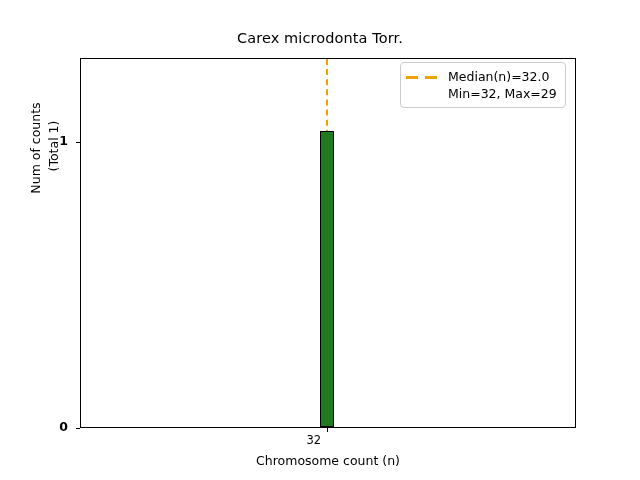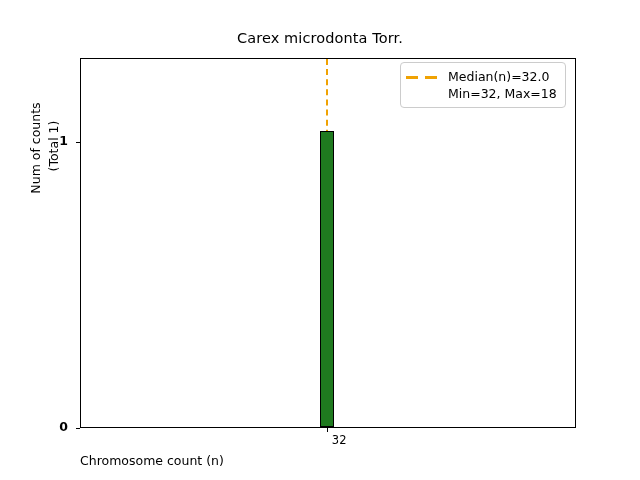--- a/index.html
+++ b/index.html
@@ -76,32 +76,32 @@
   .xtick-mark {
     position: absolute;
     top: 428px;
     width: 0;
     height: 4px;
     border-left: 1.1px solid #000000;
   }
   .xtick-label {
     position: absolute;
     top: 435px;
-    text-align: right;
+    text-align: left;
     font-size: 11.5px;
     color: #000000;
     line-height: 1;
   }
   
   #xlabel {
     position: absolute;
     left: 80px;
     top: 453px;
     width: 496px;
-    text-align: left;
+    text-align: center;
     font-size: 12.5px;
     color: #000000;
   }
   #ylabel-wrap {
     position: absolute;
     left: -155px;
     top: 128px;
     width: 400px;
     height: 40px;
     transform: rotate(-90deg);
@@ -189,17 +189,17 @@
     <div class="bar" style="left:238.5px; width:14px; bottom:0px; height:296px; background:#1f7a1f;"></div>
 
   </div>
 
   <div id="legend">
     <div class="legend-row">
       <span class="legend-sample"></span>
       <span class="legend-text">Median(n)=32.0</span>
     </div>
     <div class="legend-row legend-row-2">
-      <span class="legend-text">Min=32, Max=18</span>
+      <span class="legend-text">Min=32, Max=29</span>
     </div>
   </div>
 
 </div>
 
 </body></html>

